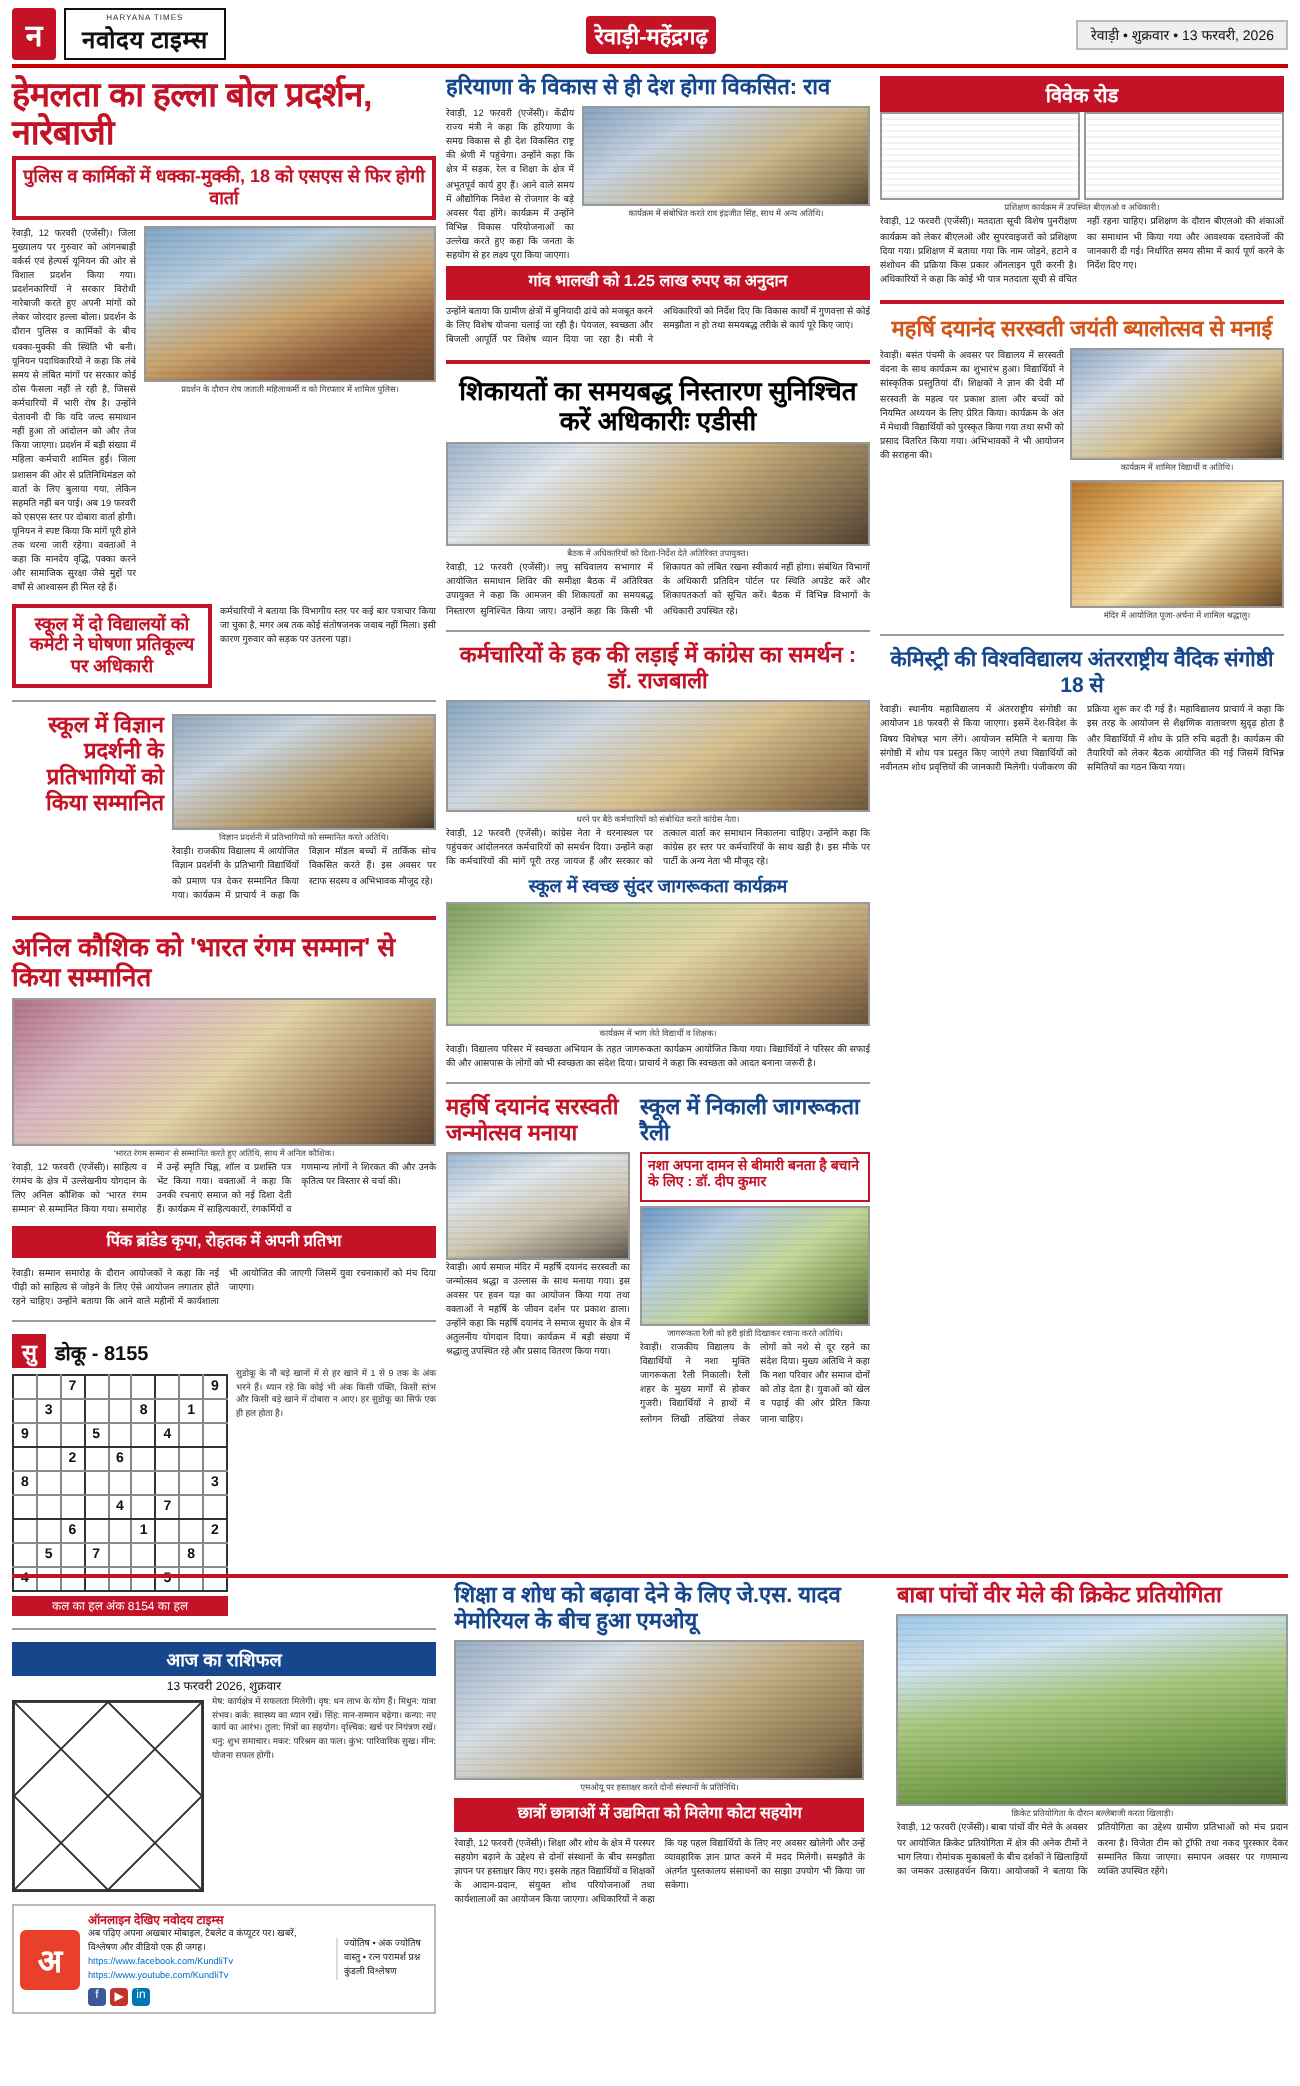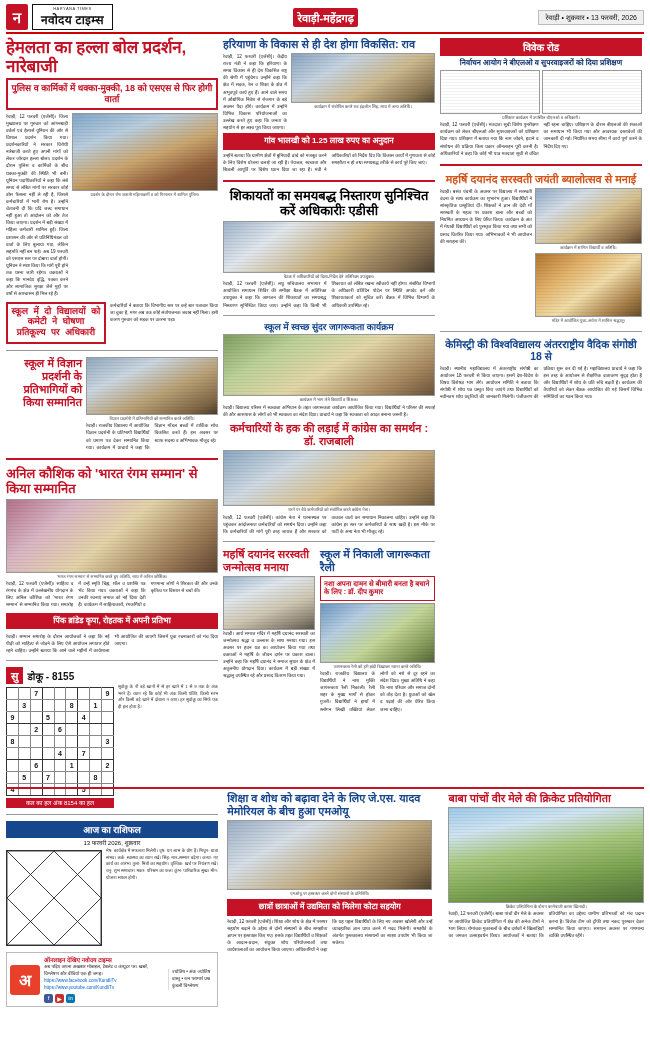--- a/index.html
+++ b/index.html
@@ -146,21 +146,21 @@
           <div class="body" style="width:62px;">रेवाड़ी, 12 फरवरी (एजेंसी)। जिला मुख्यालय पर गुरुवार को आंगनबाड़ी वर्कर्स एवं हेल्पर्स यूनियन की ओर से विशाल प्रदर्शन किया गया। प्रदर्शनकारियों ने सरकार विरोधी नारेबाजी करते हुए अपनी मांगों को लेकर जोरदार हल्ला बोला। प्रदर्शन के दौरान पुलिस व कार्मिकों के बीच धक्का-मुक्की की स्थिति भी बनी। यूनियन पदाधिकारियों ने कहा कि लंबे समय से लंबित मांगों पर सरकार कोई ठोस फैसला नहीं ले रही है, जिससे कर्मचारियों में भारी रोष है। उन्होंने चेतावनी दी कि यदि जल्द समाधान नहीं हुआ तो आंदोलन को और तेज किया जाएगा। प्रदर्शन में बड़ी संख्या में महिला कर्मचारी शामिल हुईं। जिला प्रशासन की ओर से प्रतिनिधिमंडल को वार्ता के लिए बुलाया गया, लेकिन सहमति नहीं बन पाई। अब 19 फरवरी को एसएस स्तर पर दोबारा वार्ता होगी। यूनियन ने स्पष्ट किया कि मांगें पूरी होने तक धरना जारी रहेगा। वक्ताओं ने कहा कि मानदेय वृद्धि, पक्का करने और सामाजिक सुरक्षा जैसे मुद्दों पर वर्षों से आश्वासन ही मिल रहे हैं।</div>
           <div style="flex:1;">
             <div class="ph ph-rally"></div>
             <div class="cap">प्रदर्शन के दौरान रोष जताती महिलाकर्मी व को गिरफ्तार में शामिल पुलिस।</div>
           </div>
         </div>
       </div>
 
       <div style="display:flex; gap:4px;">
         <div class="outline-red" style="width:100px;">
-          <div class="hl-sm" style="color:#c41226; text-align:center;font-family:Liberation Mono, monospace;">स्कूल में दो विद्यालयों को कमेटी ने घोषणा प्रतिकूल्य पर अधिकारी</div>
+          <div class="hl-sm" style="color:#c41226; text-align:center;">स्कूल में दो विद्यालयों को कमेटी ने घोषणा प्रतिकूल्य पर अधिकारी</div>
         </div>
         <div class="body" style="flex:1;">कर्मचारियों ने बताया कि विभागीय स्तर पर कई बार पत्राचार किया जा चुका है, मगर अब तक कोई संतोषजनक जवाब नहीं मिला। इसी कारण गुरुवार को सड़क पर उतरना पड़ा।</div>
       </div>
 
       <div class="rule"></div>
 
       <div style="display:flex; gap:4px;">
         <div style="width:76px;">
           <div class="hl-md" style="color:#c41226; text-align:right;">स्कूल में विज्ञान प्रदर्शनी के प्रतिभागियों को किया सम्मानित</div>
         </div>
@@ -360,36 +360,36 @@
 
       <div>
         <div class="hl-lg" style="text-align:center;">शिकायतों का समयबद्ध निस्तारण सुनिश्चित करें अधिकारीः एडीसी</div>
         <div class="ph ph-stage" style="margin-top:2px;"></div>
         <div class="cap">बैठक में अधिकारियों को दिशा-निर्देश देते अतिरिक्त उपायुक्त।</div>
         <div class="body c2">रेवाड़ी, 12 फरवरी (एजेंसी)। लघु सचिवालय सभागार में आयोजित समाधान शिविर की समीक्षा बैठक में अतिरिक्त उपायुक्त ने कहा कि आमजन की शिकायतों का समयबद्ध निस्तारण सुनिश्चित किया जाए। उन्होंने कहा कि किसी भी शिकायत को लंबित रखना स्वीकार्य नहीं होगा। संबंधित विभागों के अधिकारी प्रतिदिन पोर्टल पर स्थिति अपडेट करें और शिकायतकर्ता को सूचित करें। बैठक में विभिन्न विभागों के अधिकारी उपस्थित रहे।</div>
       </div>
 
       <div class="rule"></div>
 
+      <div>
+        <div class="hl-md" style="color:#c41226; text-align:center;">कर्मचारियों के हक की लड़ाई में कांग्रेस का समर्थन : डॉ. राजबाली</div>
+        <div class="ph ph-crowd" style="margin-top:2px;"></div>
+        <div class="cap">धरने पर बैठे कर्मचारियों को संबोधित करते कांग्रेस नेता।</div>
+        <div class="body c2">रेवाड़ी, 12 फरवरी (एजेंसी)। कांग्रेस नेता ने धरनास्थल पर पहुंचकर आंदोलनरत कर्मचारियों को समर्थन दिया। उन्होंने कहा कि कर्मचारियों की मांगें पूरी तरह जायज हैं और सरकार को तत्काल वार्ता कर समाधान निकालना चाहिए। उन्होंने कहा कि कांग्रेस हर स्तर पर कर्मचारियों के साथ खड़ी है। इस मौके पर पार्टी के अन्य नेता भी मौजूद रहे।</div>
+      </div>
+
       <div style="display:flex; gap:4px;">
         <div style="flex:1;">
           <div class="hl-sm" style="color:#16468c; text-align:center;">स्कूल में स्वच्छ सुंदर जागरूकता कार्यक्रम</div>
           <div class="ph ph-yoga" style="margin-top:2px;"></div>
           <div class="cap">कार्यक्रम में भाग लेते विद्यार्थी व शिक्षक।</div>
           <div class="body">रेवाड़ी। विद्यालय परिसर में स्वच्छता अभियान के तहत जागरूकता कार्यक्रम आयोजित किया गया। विद्यार्थियों ने परिसर की सफाई की और आसपास के लोगों को भी स्वच्छता का संदेश दिया। प्राचार्य ने कहा कि स्वच्छता को आदत बनाना जरूरी है।</div>
         </div>
       </div>
 
-      <div>
-        <div class="hl-md" style="color:#c41226; text-align:center;">कर्मचारियों के हक की लड़ाई में कांग्रेस का समर्थन : डॉ. राजबाली</div>
-        <div class="ph ph-crowd" style="margin-top:2px;"></div>
-        <div class="cap">धरने पर बैठे कर्मचारियों को संबोधित करते कांग्रेस नेता।</div>
-        <div class="body c2">रेवाड़ी, 12 फरवरी (एजेंसी)। कांग्रेस नेता ने धरनास्थल पर पहुंचकर आंदोलनरत कर्मचारियों को समर्थन दिया। उन्होंने कहा कि कर्मचारियों की मांगें पूरी तरह जायज हैं और सरकार को तत्काल वार्ता कर समाधान निकालना चाहिए। उन्होंने कहा कि कांग्रेस हर स्तर पर कर्मचारियों के साथ खड़ी है। इस मौके पर पार्टी के अन्य नेता भी मौजूद रहे।</div>
-      </div>
-
       <div class="rule"></div>
 
       <div style="display:flex; gap:5px;">
         <div style="flex:1;">
           <div class="hl-md" style="color:#c41226;">महर्षि दयानंद सरस्वती जन्मोत्सव मनाया</div>
           <div class="ph ph-bldg" style="margin-top:2px;"></div>
           <div class="body">रेवाड़ी। आर्य समाज मंदिर में महर्षि दयानंद सरस्वती का जन्मोत्सव श्रद्धा व उल्लास के साथ मनाया गया। इस अवसर पर हवन यज्ञ का आयोजन किया गया तथा वक्ताओं ने महर्षि के जीवन दर्शन पर प्रकाश डाला। उन्होंने कहा कि महर्षि दयानंद ने समाज सुधार के क्षेत्र में अतुलनीय योगदान दिया। कार्यक्रम में बड़ी संख्या में श्रद्धालु उपस्थित रहे और प्रसाद वितरण किया गया।</div>
         </div>
         <div style="flex:1.25;">
           <div class="hl-md" style="color:#16468c;">स्कूल में निकाली जागरूकता रैली</div>
@@ -401,21 +401,20 @@
           <div class="body c2">रेवाड़ी। राजकीय विद्यालय के विद्यार्थियों ने नशा मुक्ति जागरूकता रैली निकाली। रैली शहर के मुख्य मार्गों से होकर गुजरी। विद्यार्थियों ने हाथों में स्लोगन लिखी तख्तियां लेकर लोगों को नशे से दूर रहने का संदेश दिया। मुख्य अतिथि ने कहा कि नशा परिवार और समाज दोनों को तोड़ देता है। युवाओं को खेल व पढ़ाई की ओर प्रेरित किया जाना चाहिए।</div>
         </div>
       </div>
 
     </div>
 
     <div class="col col3">
 
       <div>
         <div class="panel-head-red">विवेक रोड</div>
-        <div class="panel-sub">निर्वाचन आयोग ने बीएलओ व सुपरवाइजरों को दिया प्रशिक्षण</div>
         <div class="mini-photos">
           <div class="ph ph-mini"></div>
           <div class="ph ph-mini"></div>
         </div>
         <div class="cap">प्रशिक्षण कार्यक्रम में उपस्थित बीएलओ व अधिकारी।</div>
         <div class="body c2">रेवाड़ी, 12 फरवरी (एजेंसी)। मतदाता सूची विशेष पुनरीक्षण कार्यक्रम को लेकर बीएलओ और सुपरवाइजरों को प्रशिक्षण दिया गया। प्रशिक्षण में बताया गया कि नाम जोड़ने, हटाने व संशोधन की प्रक्रिया किस प्रकार ऑनलाइन पूरी करनी है। अधिकारियों ने कहा कि कोई भी पात्र मतदाता सूची से वंचित नहीं रहना चाहिए। प्रशिक्षण के दौरान बीएलओ की शंकाओं का समाधान भी किया गया और आवश्यक दस्तावेजों की जानकारी दी गई। निर्धारित समय सीमा में कार्य पूर्ण करने के निर्देश दिए गए।</div>
       </div>
 
       <div class="rule-thick"></div>
 

